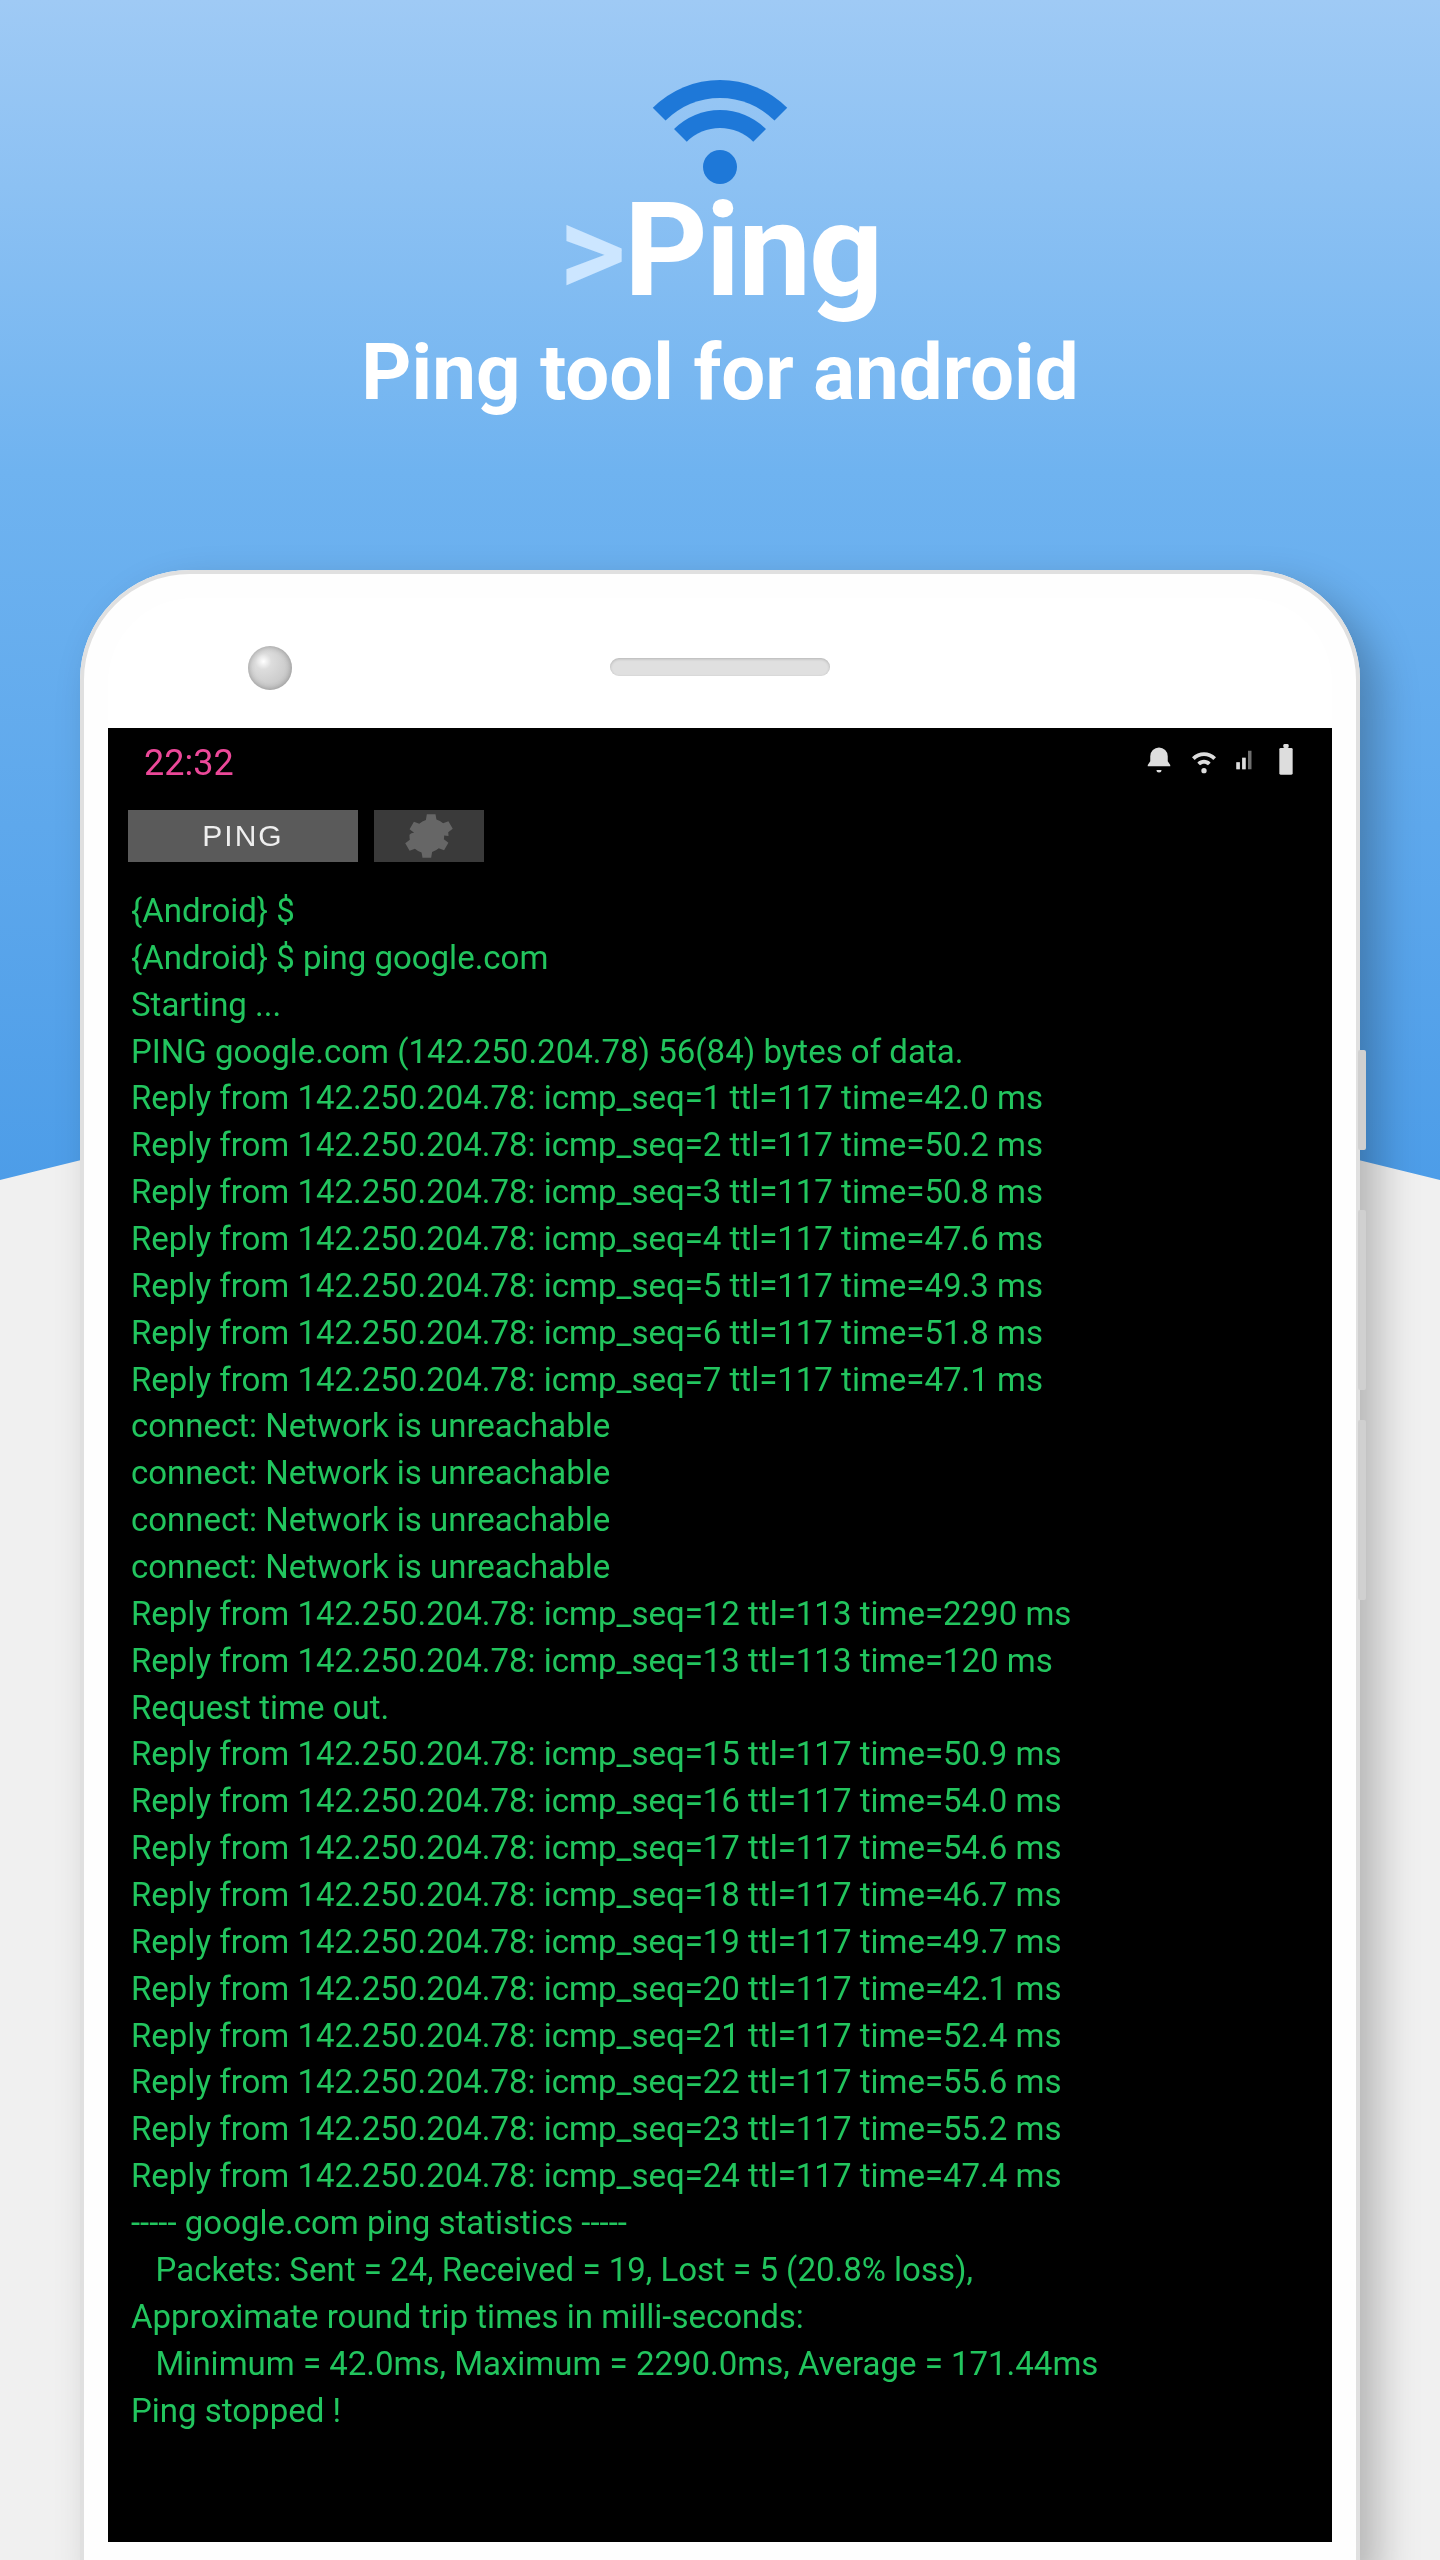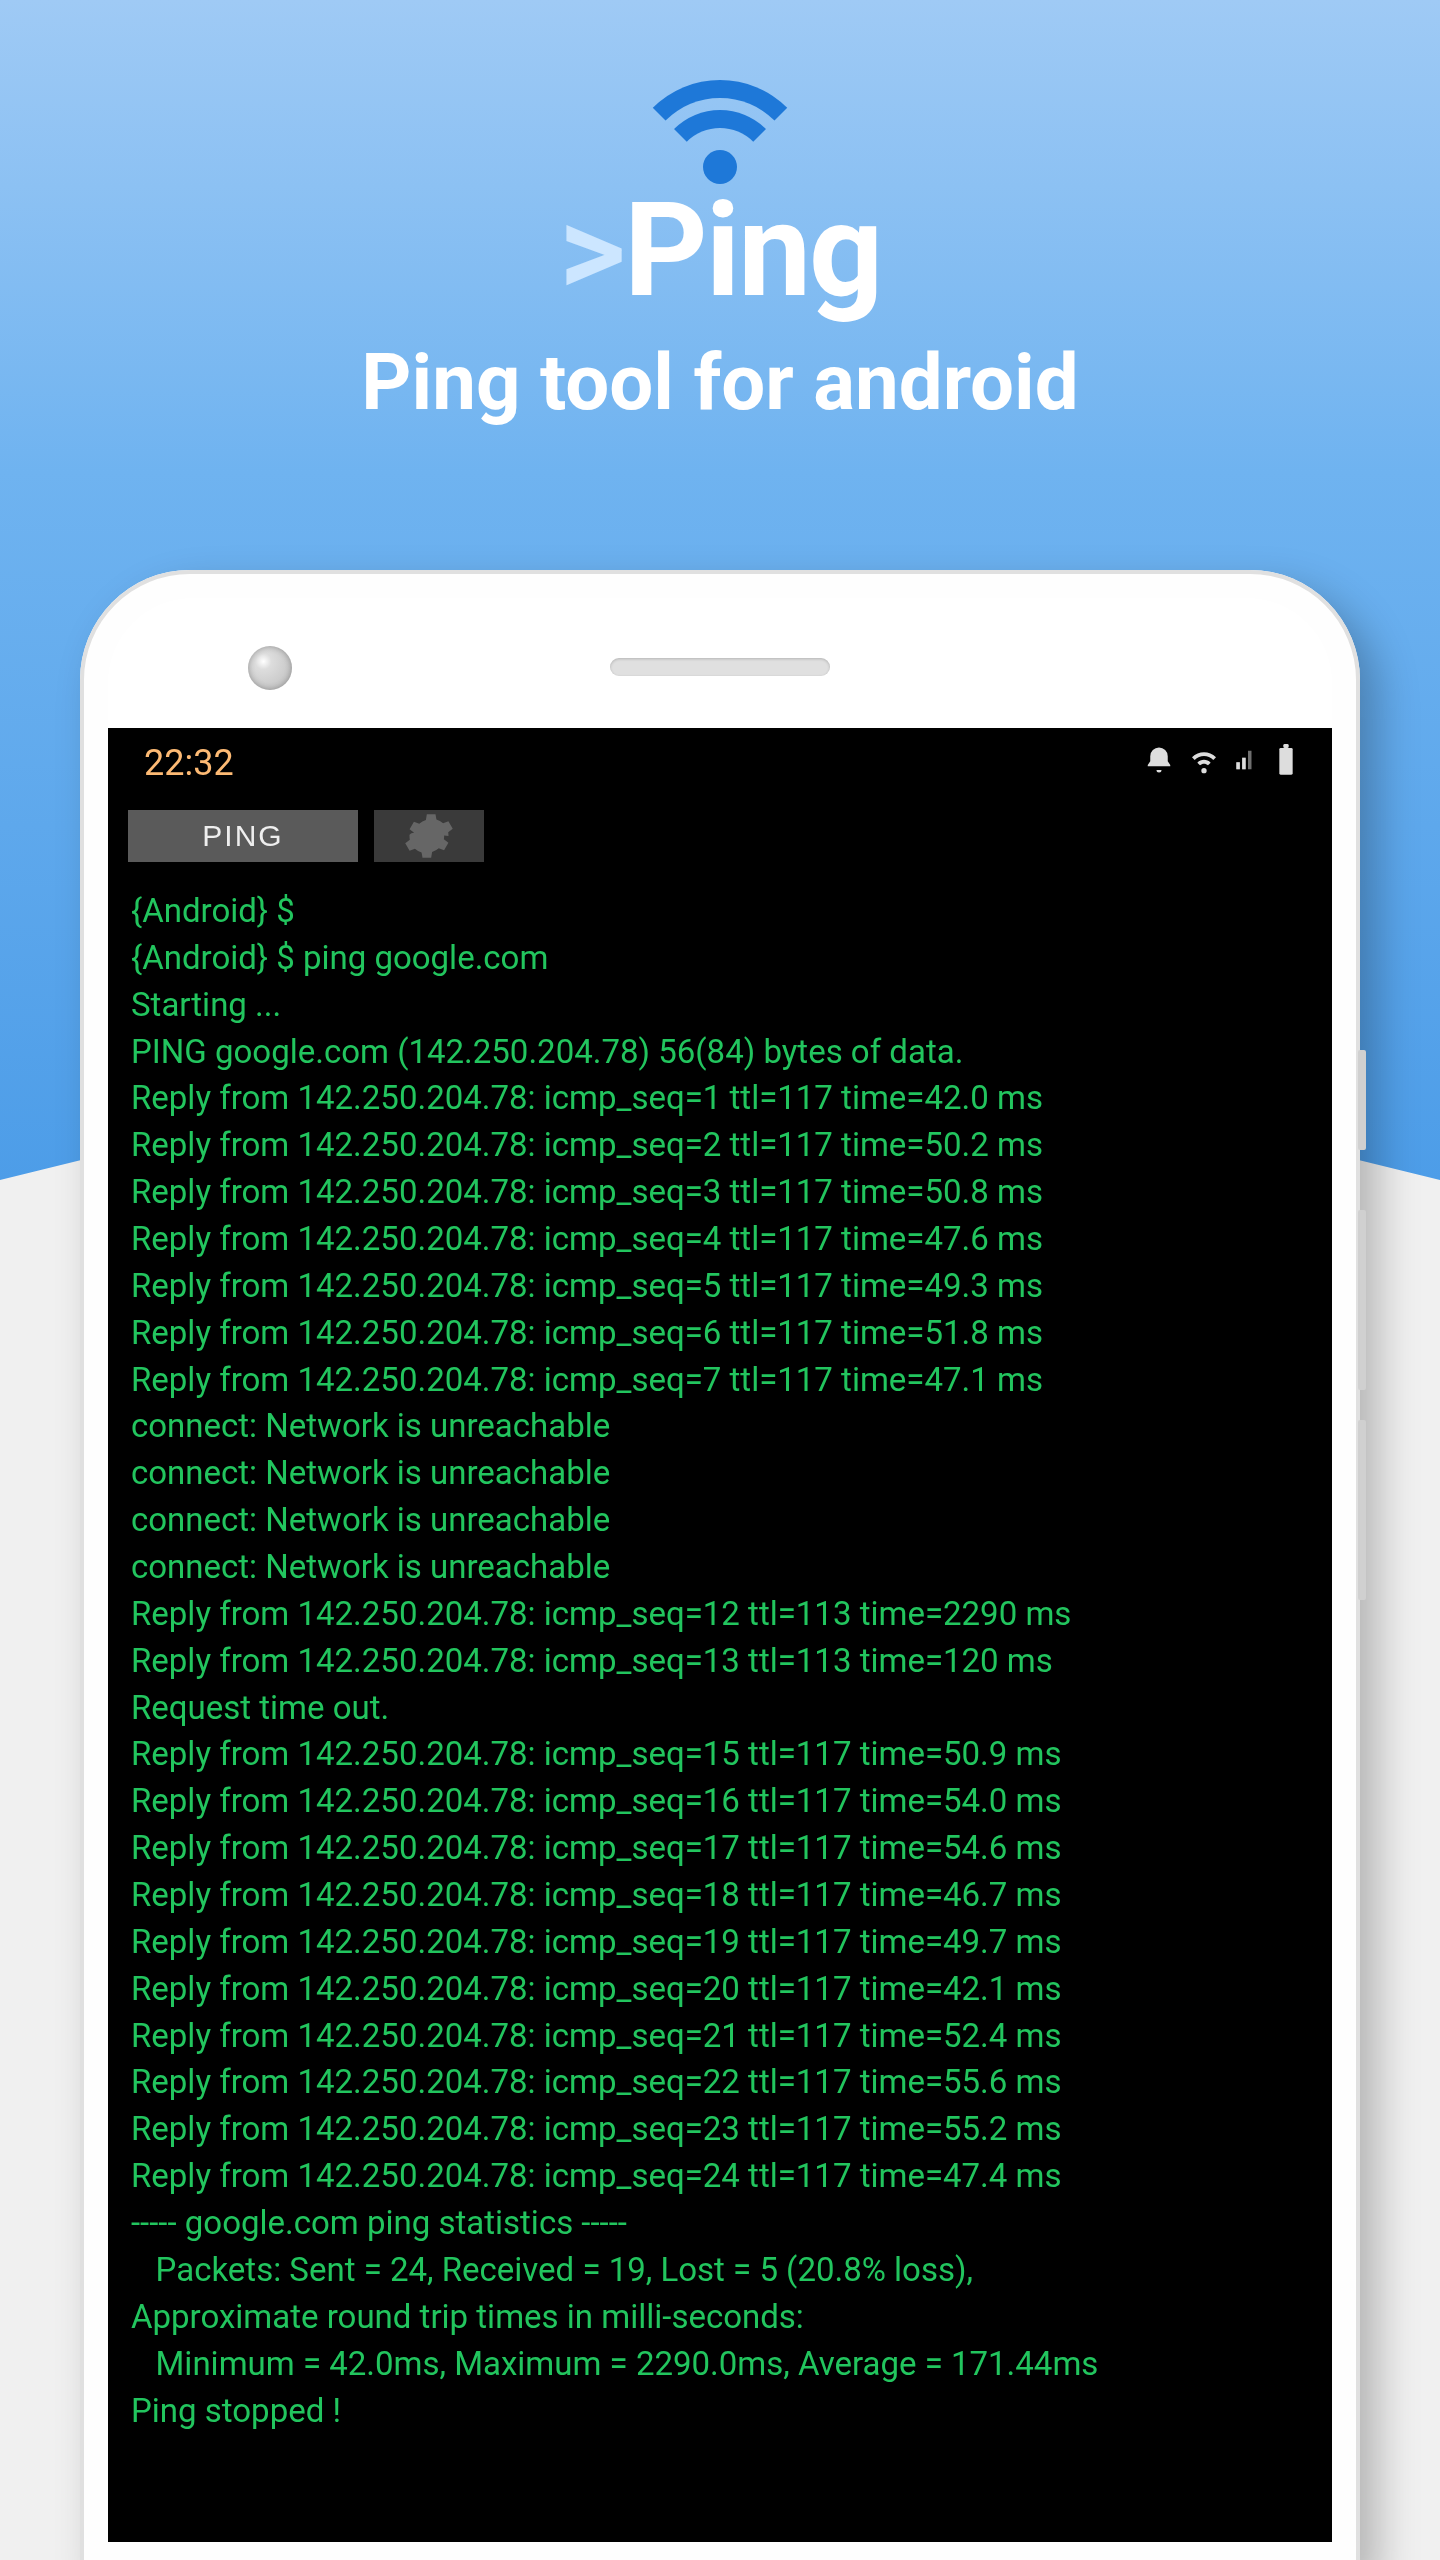--- a/index.html
+++ b/index.html
@@ -62,21 +62,21 @@
     font-size: 130px;
     font-weight: 700;
     color: #fff;
     letter-spacing: -2px;
   }
   .logo-prefix { color: #cce6ff; font-weight: 600; }
   .tagline {
     font-size: 78px;
     font-weight: 700;
     color: #fff;
-    margin-top: 10px;
+    margin-top: 0;
   }
   .phone {
     position: absolute;
     top: 570px;
     left: 50%;
     transform: translateX(-50%);
     width: 1280px;
     height: 2000px;
     background: #fefefe;
     border-radius: 110px 110px 0 0;
@@ -118,21 +118,21 @@
     bottom: 0;
     background: #000;
     color: #fff;
   }
   .status-bar {
     display: flex;
     justify-content: space-between;
     align-items: center;
     padding: 14px 36px;
     font-size: 36px;
-    color: #fdba74;
+    color: #ec4899;
     text-align: center;
   }
   .status-icons { display: flex; gap: 14px; align-items: center; }
   .status-icons span { font-size: 30px; }
   .toolbar {
     display: flex;
     gap: 16px;
     padding: 12px 20px 18px 20px;
   }
   .host-input {

